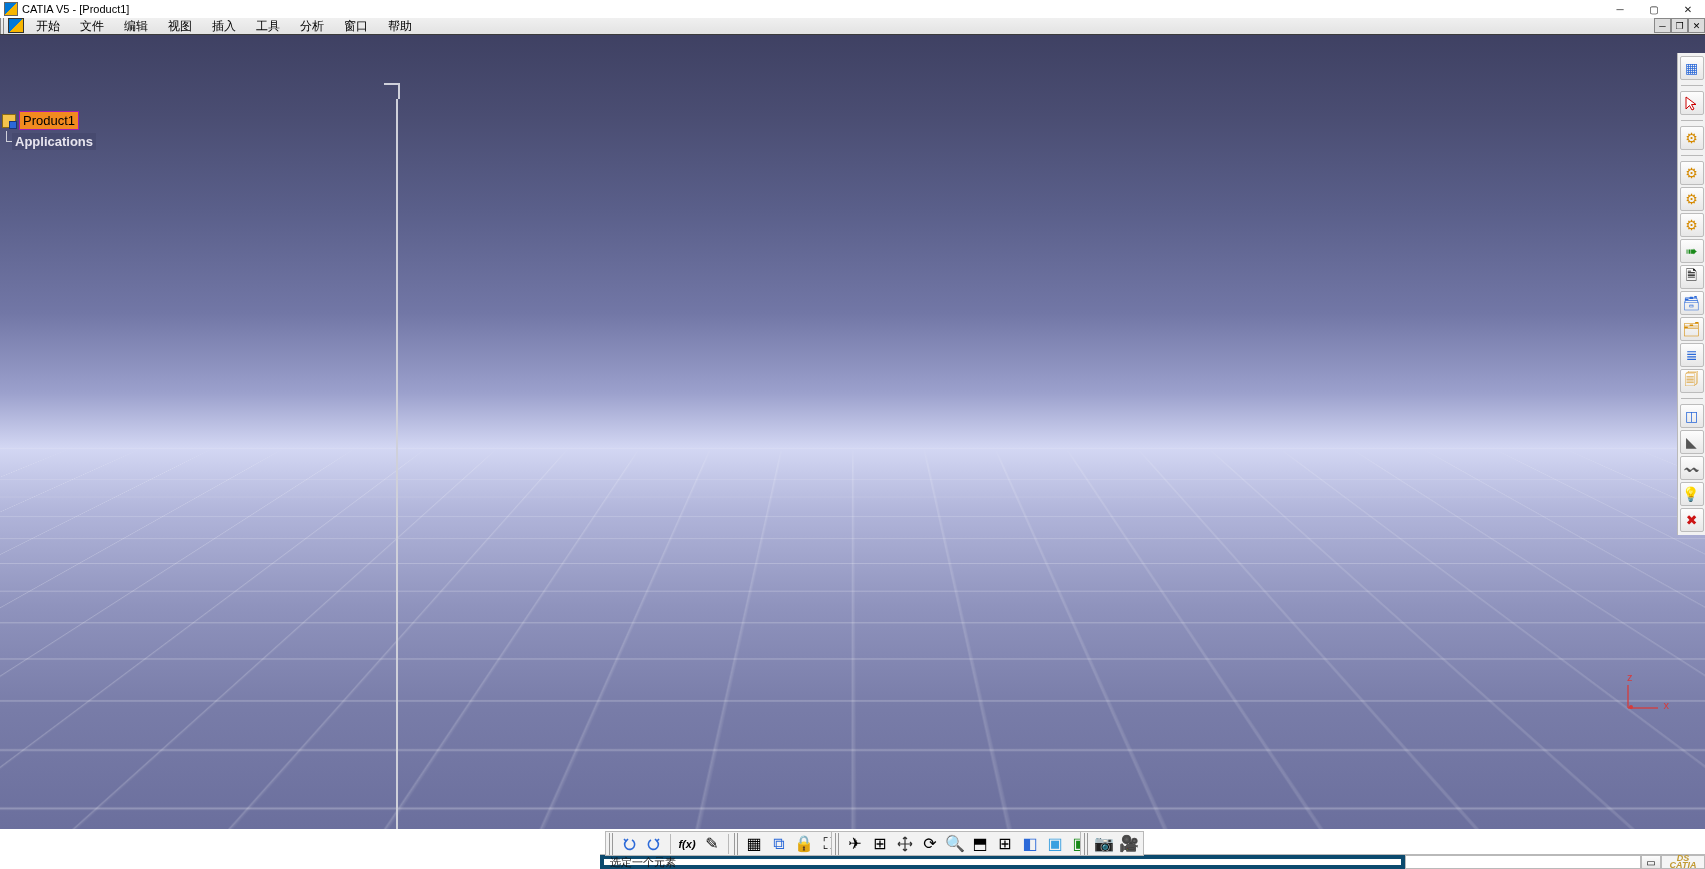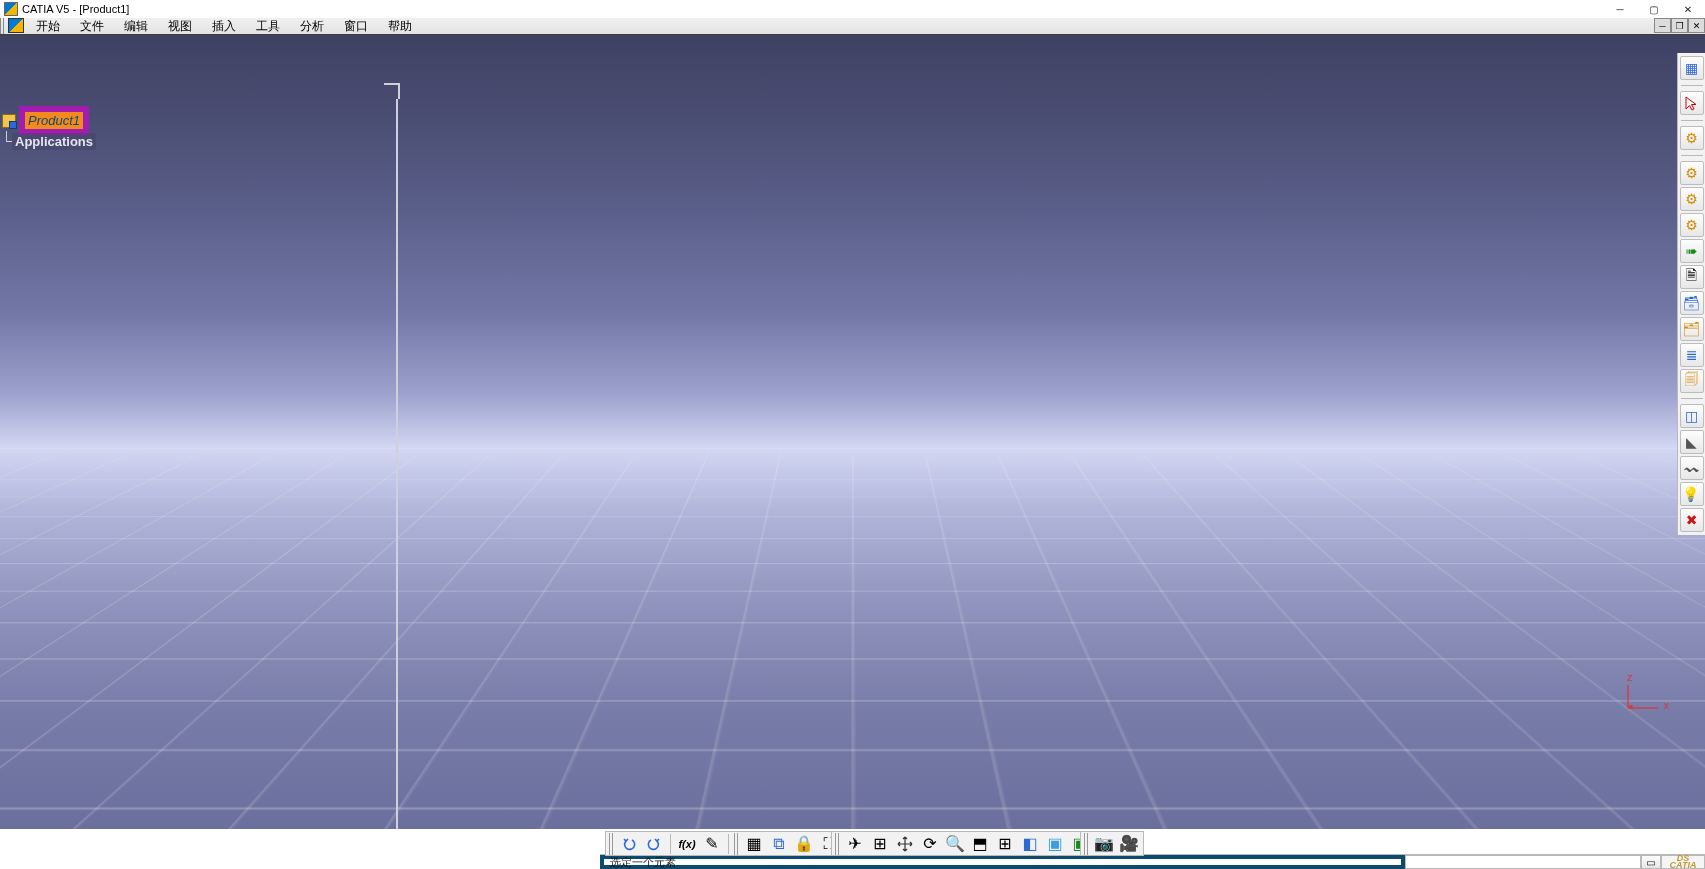--- a/index.html
+++ b/index.html
@@ -131,21 +131,21 @@
     background:#f3c54d; border:1px solid #8a6b12;
     position:relative;
   }
   .tree-icon.assembly::before{
     content:""; position:absolute; right:-2px; bottom:-2px;
     width:6px;height:6px;background:#2b69d8;border:1px solid #16377a;
   }
   .tree-label {
     padding:1px 3px;
   }
-  .tree-label.sel { background:#f28a1f; color:#0c4a6e; border:6px solid #a21caf;font-style:italic; }
+  .tree-label.sel { background:#f28a1f; color:#000000; border:1px solid #a21caf; }
   .tree-label.app { background:rgba(63,65,100,.4);font-weight:bold; }
   .tree-branch {
     width:10px; height:21px; position:relative;
   }
   .tree-branch::before{
     content:""; position:absolute; left:4px; top:0; bottom:10px; width:1px; background:#cfd0da;
   }
   .tree-branch::after{
     content:""; position:absolute; left:4px; bottom:10px; width:6px; height:1px; background:#cfd0da;
   }

